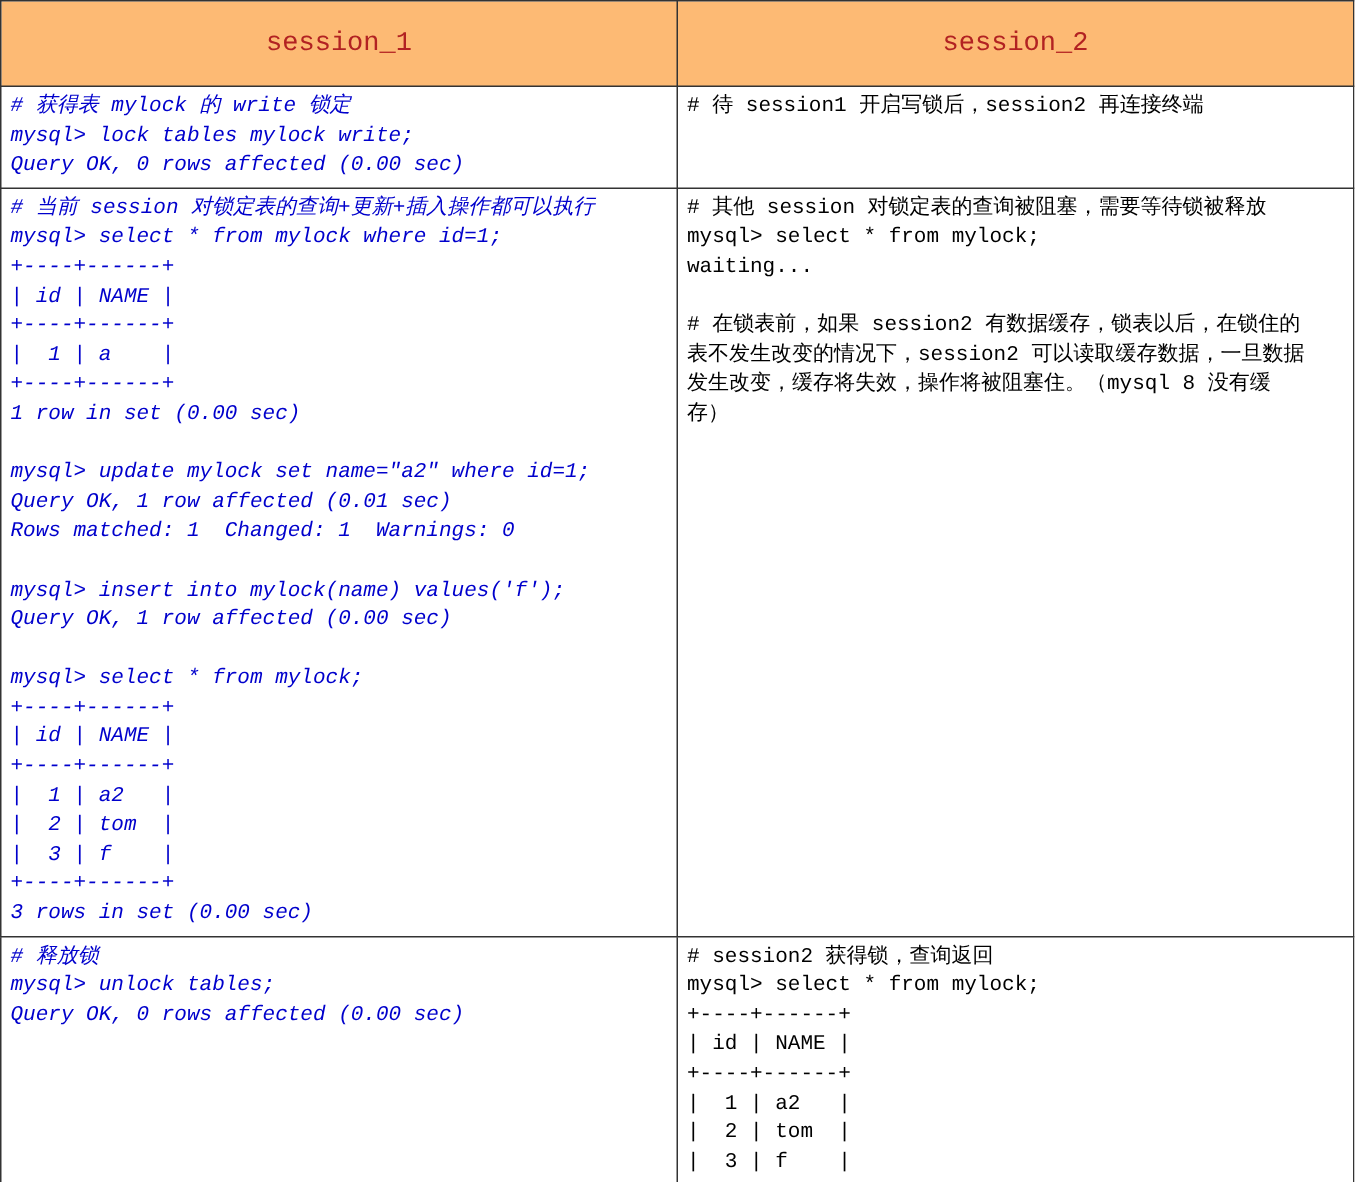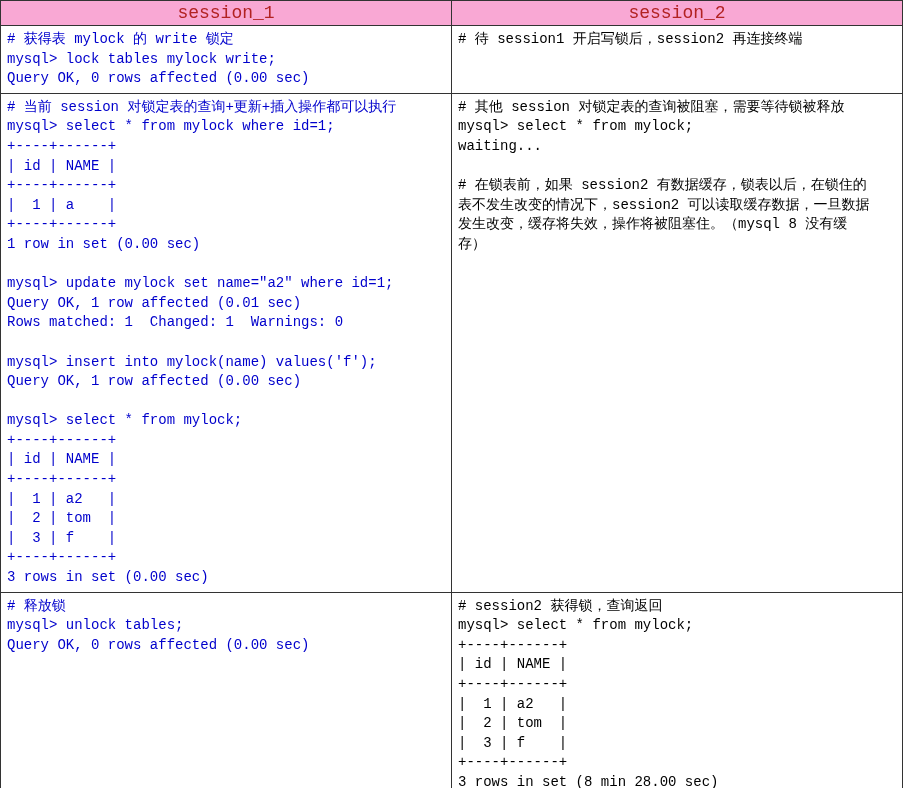--- a/index.html
+++ b/index.html
@@ -22,29 +22,30 @@
       display: table-row;
     }
     .cell {
       display: table-cell;
       border: 1px solid #333;
       vertical-align: top;
       padding: 4px 6px;
       width: 50%;
     }
     .header {
-      background: #f9a8d4;
+      background: #fdba74;
       color: #B22222;
       text-align: center;
       font-size: 18px;
       font-weight: normal;
-      padding: 2px;
+      padding: 18px;
     }
     .left {
       color: #0000CC;
+      font-style: italic;
     }
     .right {
       color: #000000;
     }
     .code {
       white-space: pre;
       line-height: 1.4;
       font-family: 'Courier New', monospace;
     }
   </style>

